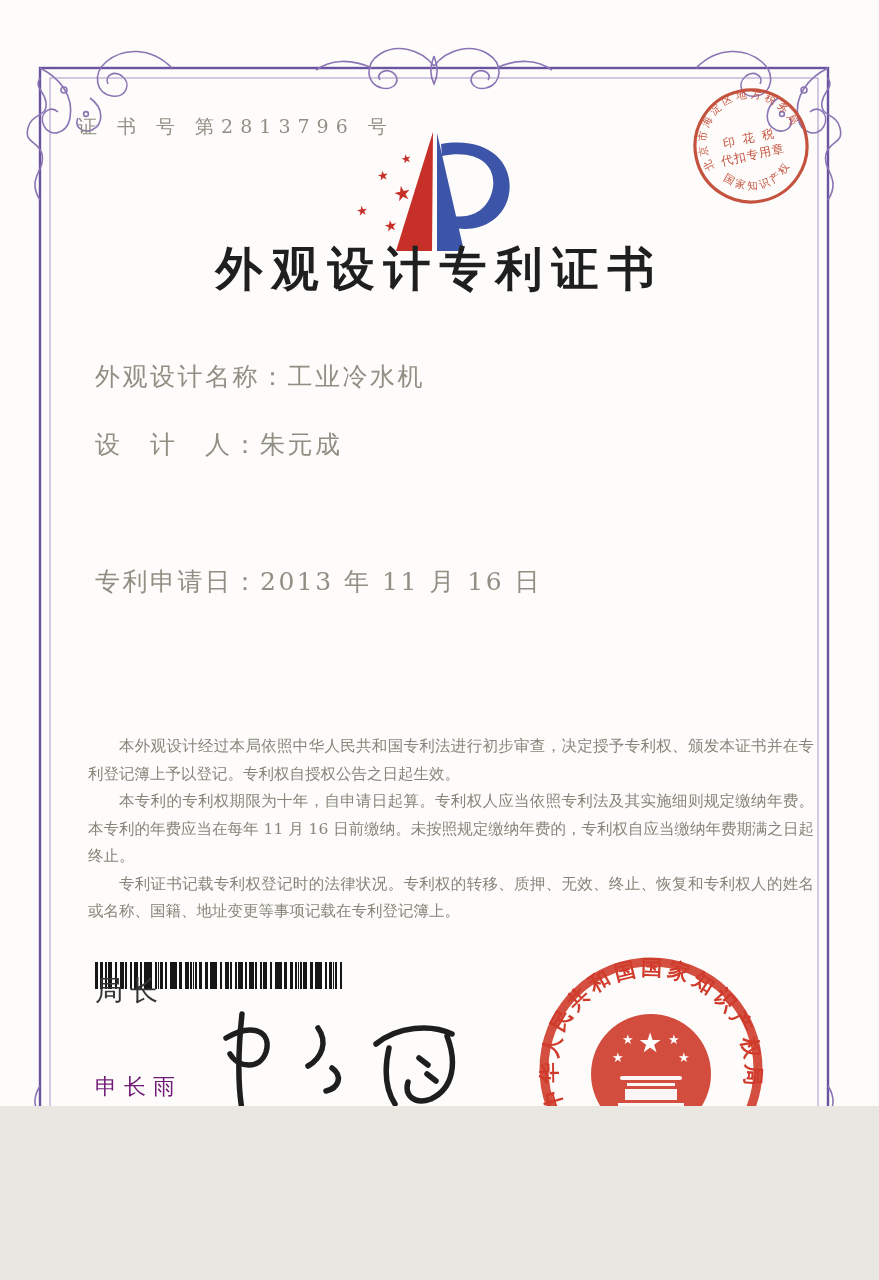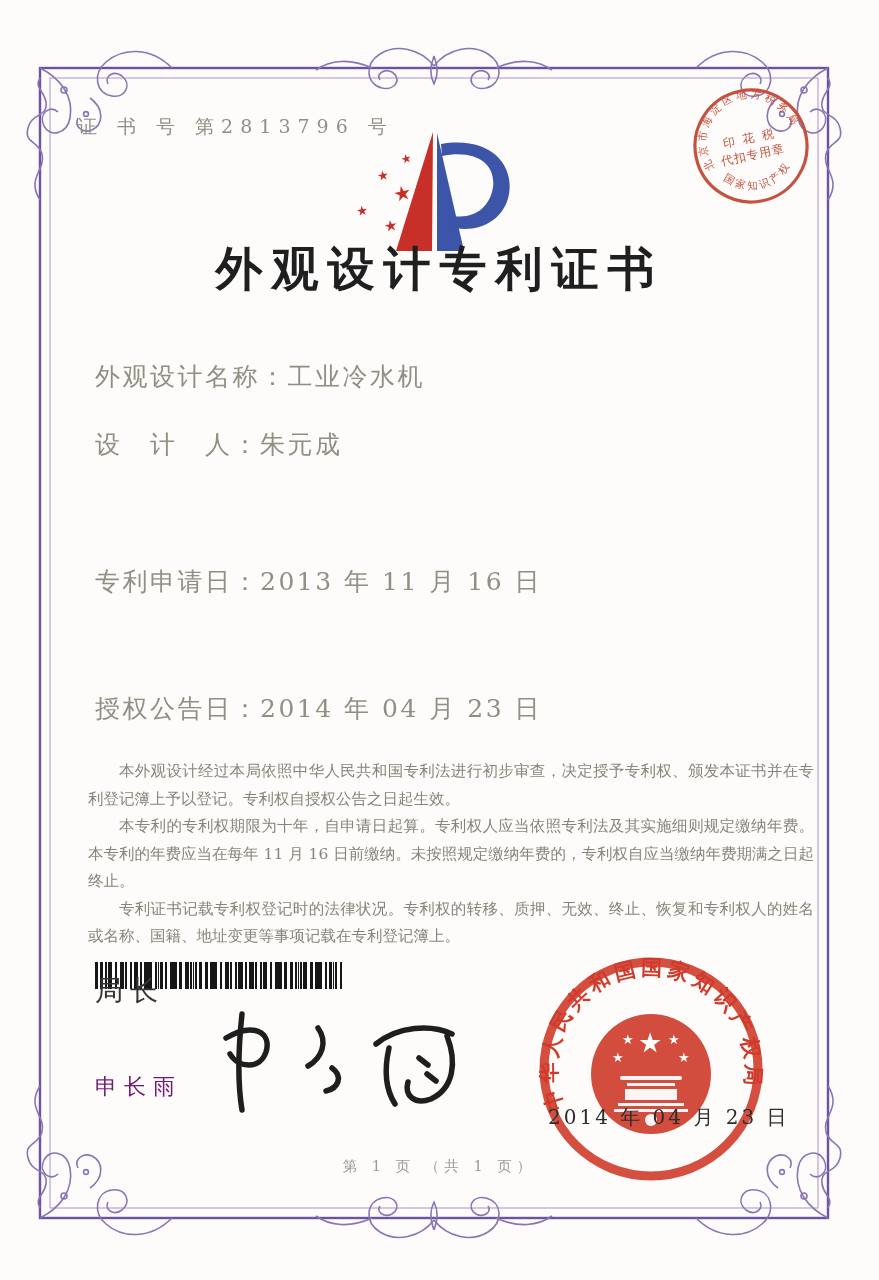--- a/index.html
+++ b/index.html
@@ -1,17 +1,17 @@
 <!DOCTYPE html>
 <html><head>
 <meta charset="utf-8">
 <style>
   html,body{margin:0;padding:0;background:#e9e7e2;}
   .page{
-    position:relative;width:879px;height:1280px;margin:0 auto;
+    position:relative;width:879px;height:1106px;margin:0 auto;
     background:#fdfcfa;overflow:hidden;
     font-family:"DejaVu Sans",sans-serif;
   }
   .abs{position:absolute;}
   
   .frame-svg{position:absolute;left:0;top:0;width:879px;height:1280px;}
   .frame-svg path,.frame-svg rect{fill:none;}
   
   .cert-no{
     left:78px;top:114px;font-size:19px;letter-spacing:7px;color:#8f8f85;
@@ -28,21 +28,20 @@
     letter-spacing:2.5px;white-space:nowrap;
     font-family:"DejaVu Serif",serif;
   }
   .field .lbl{color:#8f8f83;}
   .field .val{color:#8f8f83;}
   
   .body-text{
     left:88px;top:733px;width:726px;color:#85857a;
     font-size:15.5px;line-height:27.5px;text-align:justify;
     font-family:"DejaVu Serif",serif;
-    margin-top:25px;
   }
   .body-text p{margin:0;text-indent:2em;}
   
   .barcode{
     left:95px;top:962px;width:247px;height:27px;
     background:
       repeating-linear-gradient(90deg,#161616 0 2px,transparent 2px 5px),
       repeating-linear-gradient(90deg,#161616 0 1px,transparent 1px 7px),
       repeating-linear-gradient(90deg,#161616 0 3px,transparent 3px 13px),
       repeating-linear-gradient(90deg,transparent 0 17px,#fff 17px 19px);
@@ -134,23 +133,20 @@
 
   <div class="abs field" style="top:360px">
     <span class="lbl">外观设计名称：</span><span class="val">工业冷水机</span>
   </div>
   <div class="abs field" style="top:428px">
     <span class="lbl">设　计　人：</span><span class="val">朱元成</span>
   </div>
   <div class="abs field" style="top:565px">
     <span class="lbl">专利申请日：</span><span class="val">2013 年 11 月 16 日</span>
   </div>
-  <div class="abs field" style="top:692px">
-    <span class="lbl">授权公告日：</span><span class="val">2014 年 04 月 23 日</span>
-  </div>
 
   <div class="abs body-text">
     <p>本外观设计经过本局依照中华人民共和国专利法进行初步审查，决定授予专利权、颁发本证书并在专利登记簿上予以登记。专利权自授权公告之日起生效。</p>
     <p>本专利的专利权期限为十年，自申请日起算。专利权人应当依照专利法及其实施细则规定缴纳年费。本专利的年费应当在每年 11 月 16 日前缴纳。未按照规定缴纳年费的，专利权自应当缴纳年费期满之日起终止。</p>
     <p>专利证书记载专利权登记时的法律状况。专利权的转移、质押、无效、终止、恢复和专利权人的姓名或名称、国籍、地址变更等事项记载在专利登记簿上。</p>
   </div>
 
   <div class="abs barcode"></div>
 
   <div class="abs sig-title">局长</div>

